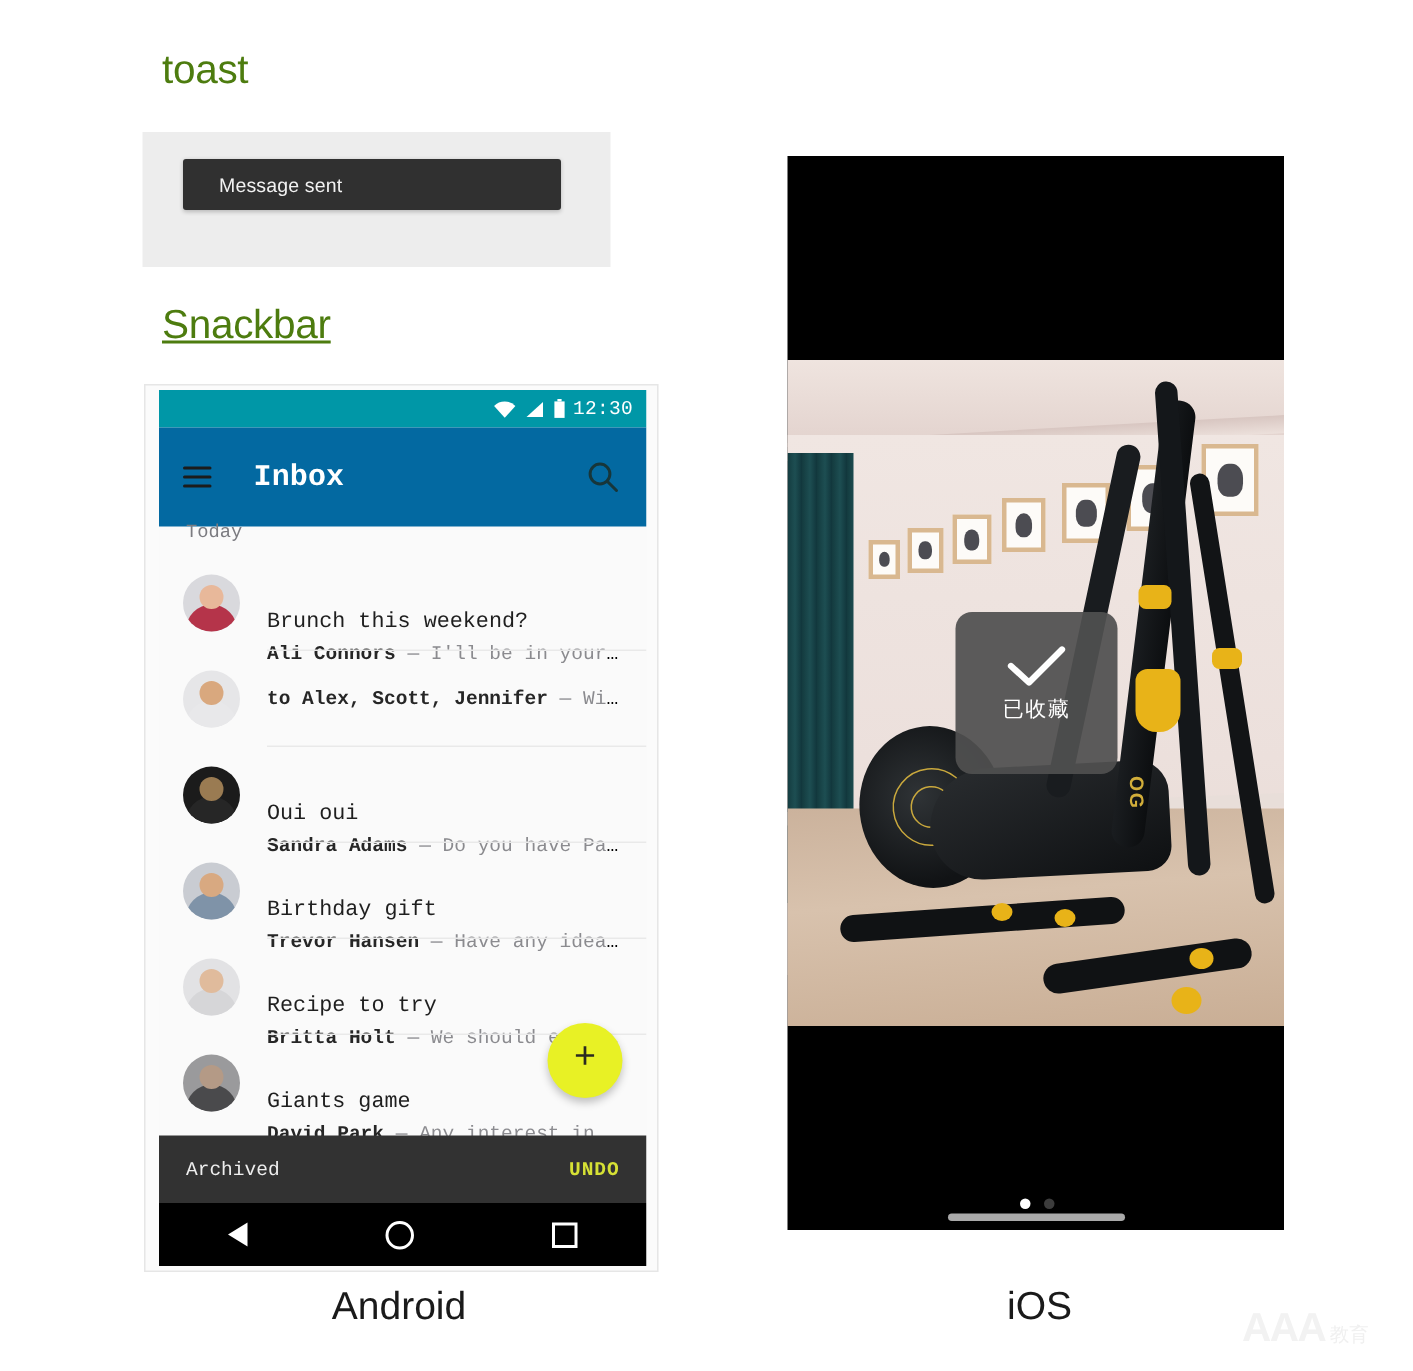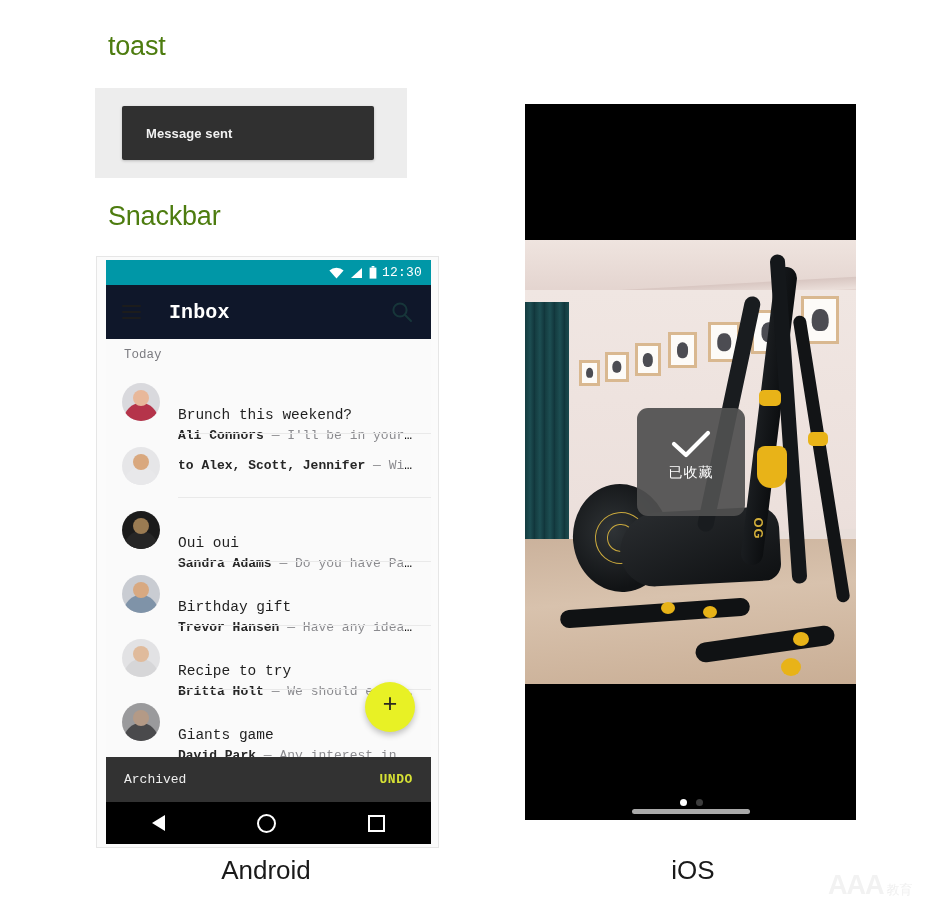--- a/index.html
+++ b/index.html
@@ -77,22 +77,22 @@
     font-size: 13px;
     font-weight: 500;
     margin-left: 5px;
     letter-spacing: 0.2px;
   }
 
   .app-bar {
     position: absolute;
     left: 0; right: 0;
     top: 25px;
-    height: 54px;
-    background: #0f172a;
+    height: 66px;
+    background: #0369a1;
     display: flex;
     align-items: center;
   }
   .menu-icon {
     width: 19px; height: 14px;
     margin-left: 16px;
     display: flex; flex-direction: column; justify-content: space-between;
   }
   .menu-icon i { display:block; height: 2px; background: #1c1c1c; border-radius: 1px; }
   .app-bar-title {
@@ -418,26 +418,26 @@
     transform: rotate(90deg);
     letter-spacing:1px;
   }
 </style>
 </head>
 <body>
 
 <div class="abs section-heading" style="left:108px; top:33px;">toast</div>
 
 <div class="abs toast-demo" style="left:95px; top:88px; width:312px; height:90px;">
-  <div class="toast-box" style="left:27px; top:18px; width:252px; height:54px;font-weight:bold;">
+  <div class="toast-box" style="left:27px; top:18px; width:252px; height:34px;">
     <span class="toast-label">Message sent</span>
   </div>
 </div>
 
-<div class="abs section-heading" style="left:108px; top:203px;">Snackbar</div>
+<div class="abs section-heading" style="left:108px; top:203px;text-decoration:underline;">Snackbar</div>
 
 <div class="abs android-frame" style="left:96px; top:256px; width:343px; height:592px;font-family:Liberation Mono, monospace;">
 
   <div class="android-screen" style="left:9px; top:3px; width:325px; height:584px;">
 
     <div class="status-bar">
       <div class="status-icons">
         <svg width="15" height="12" viewBox="0 0 15 12">
           <path d="M7.5 11.5 L0.4 3.6 A10 10 0 0 1 14.6 3.6 Z" fill="#ffffff"></path>
         </svg>

